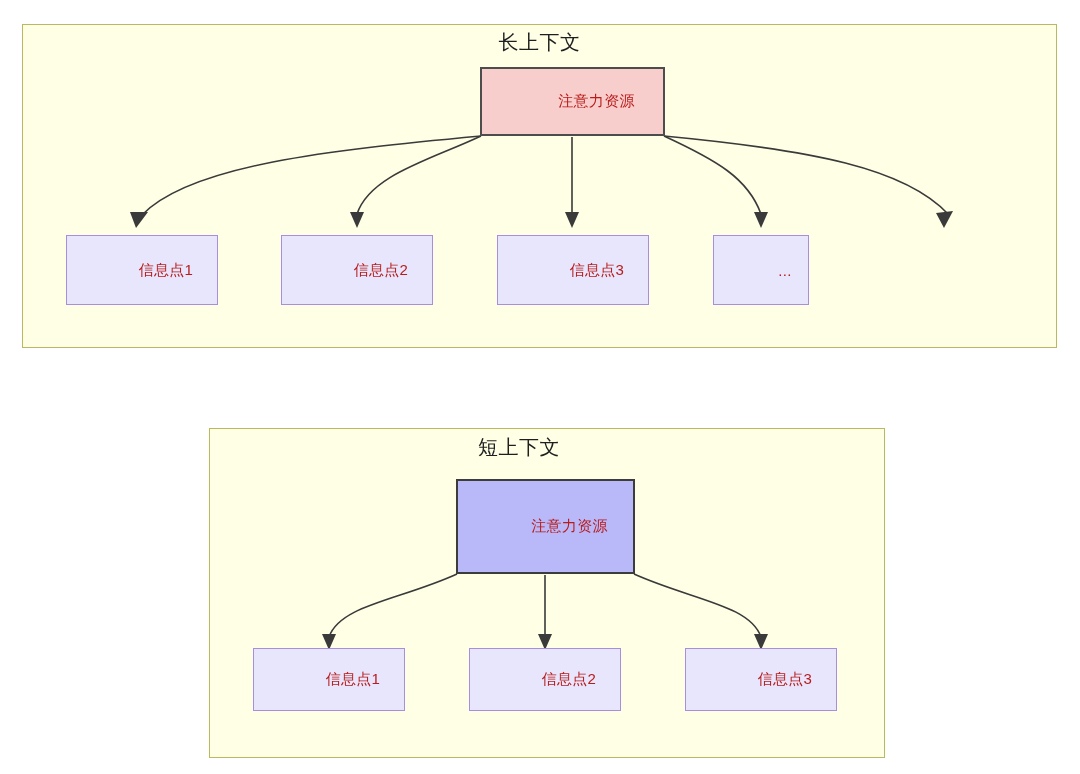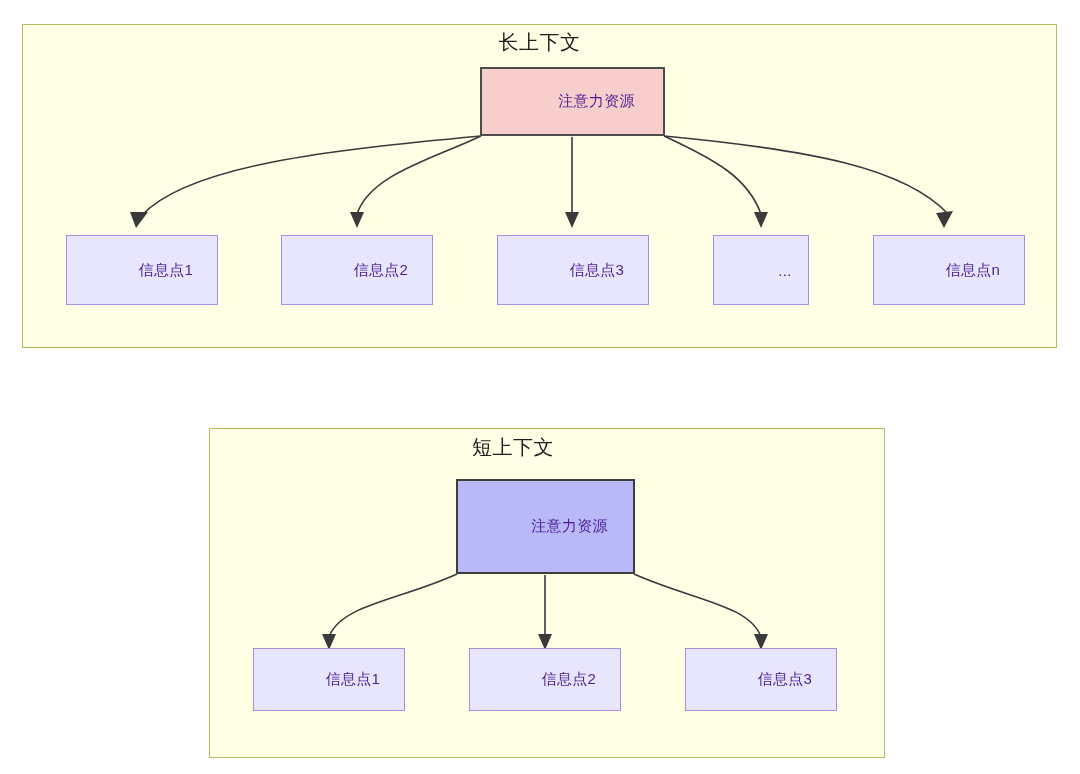--- a/index.html
+++ b/index.html
@@ -35,21 +35,21 @@
     letter-spacing: 0.5px;
     white-space: nowrap;
   }
   .node {
     position: absolute;
     box-sizing: border-box;
     display: flex;
     align-items: center;
     justify-content: center;
     font-size: 15px;
-    color: #4c1d95;
+    color: #b91c1c;
     letter-spacing: 0.3px;
     white-space: nowrap;
     padding-left: 48px;
   }
   .node-root-long {
     background: #f8cecc;
     border: 2px solid #4d4d4d;
   }
   .node-root-short {
     background: #b9b9f9;
@@ -108,25 +108,24 @@
   <div class="node node-root-long" style="left:480px; top:67px; width:185px; height:69px;">注意力资源</div>
 
   <div class="node node-leaf" style="left:66px; top:235px; width:152px; height:70px;">信息点1</div>
 
   <div class="node node-leaf" style="left:281px; top:235px; width:152px; height:70px;">信息点2</div>
 
   <div class="node node-leaf" style="left:497px; top:235px; width:152px; height:70px;">信息点3</div>
 
   <div class="node node-leaf" style="left:713px; top:235px; width:96px; height:70px;">...</div>
 
-  <div class="node node-leaf" style="left:873px; top:235px; width:152px; height:70px;">信息点n</div>
 
   <div class="container-box" style="left:209px; top:428px; width:676px; height:330px;">
   </div>
-  <div class="container-title" style="left:209px; top:434px; width:608px;">短上下文</div>
+  <div class="container-title" style="left:215px; top:434px; width:608px;">短上下文</div>
 
   <svg class="edges">
 
     <path d="M 457,574 C 400,600 340,605 329,637"></path>
     <polygon points="329,650 322,634 336,634"></polygon>
 
     <path d="M 545,575 L 545,637"></path>
     <polygon points="545,650 538,634 552,634"></polygon>
 
     <path d="M 634,574 C 692,600 750,605 761,637"></path>

